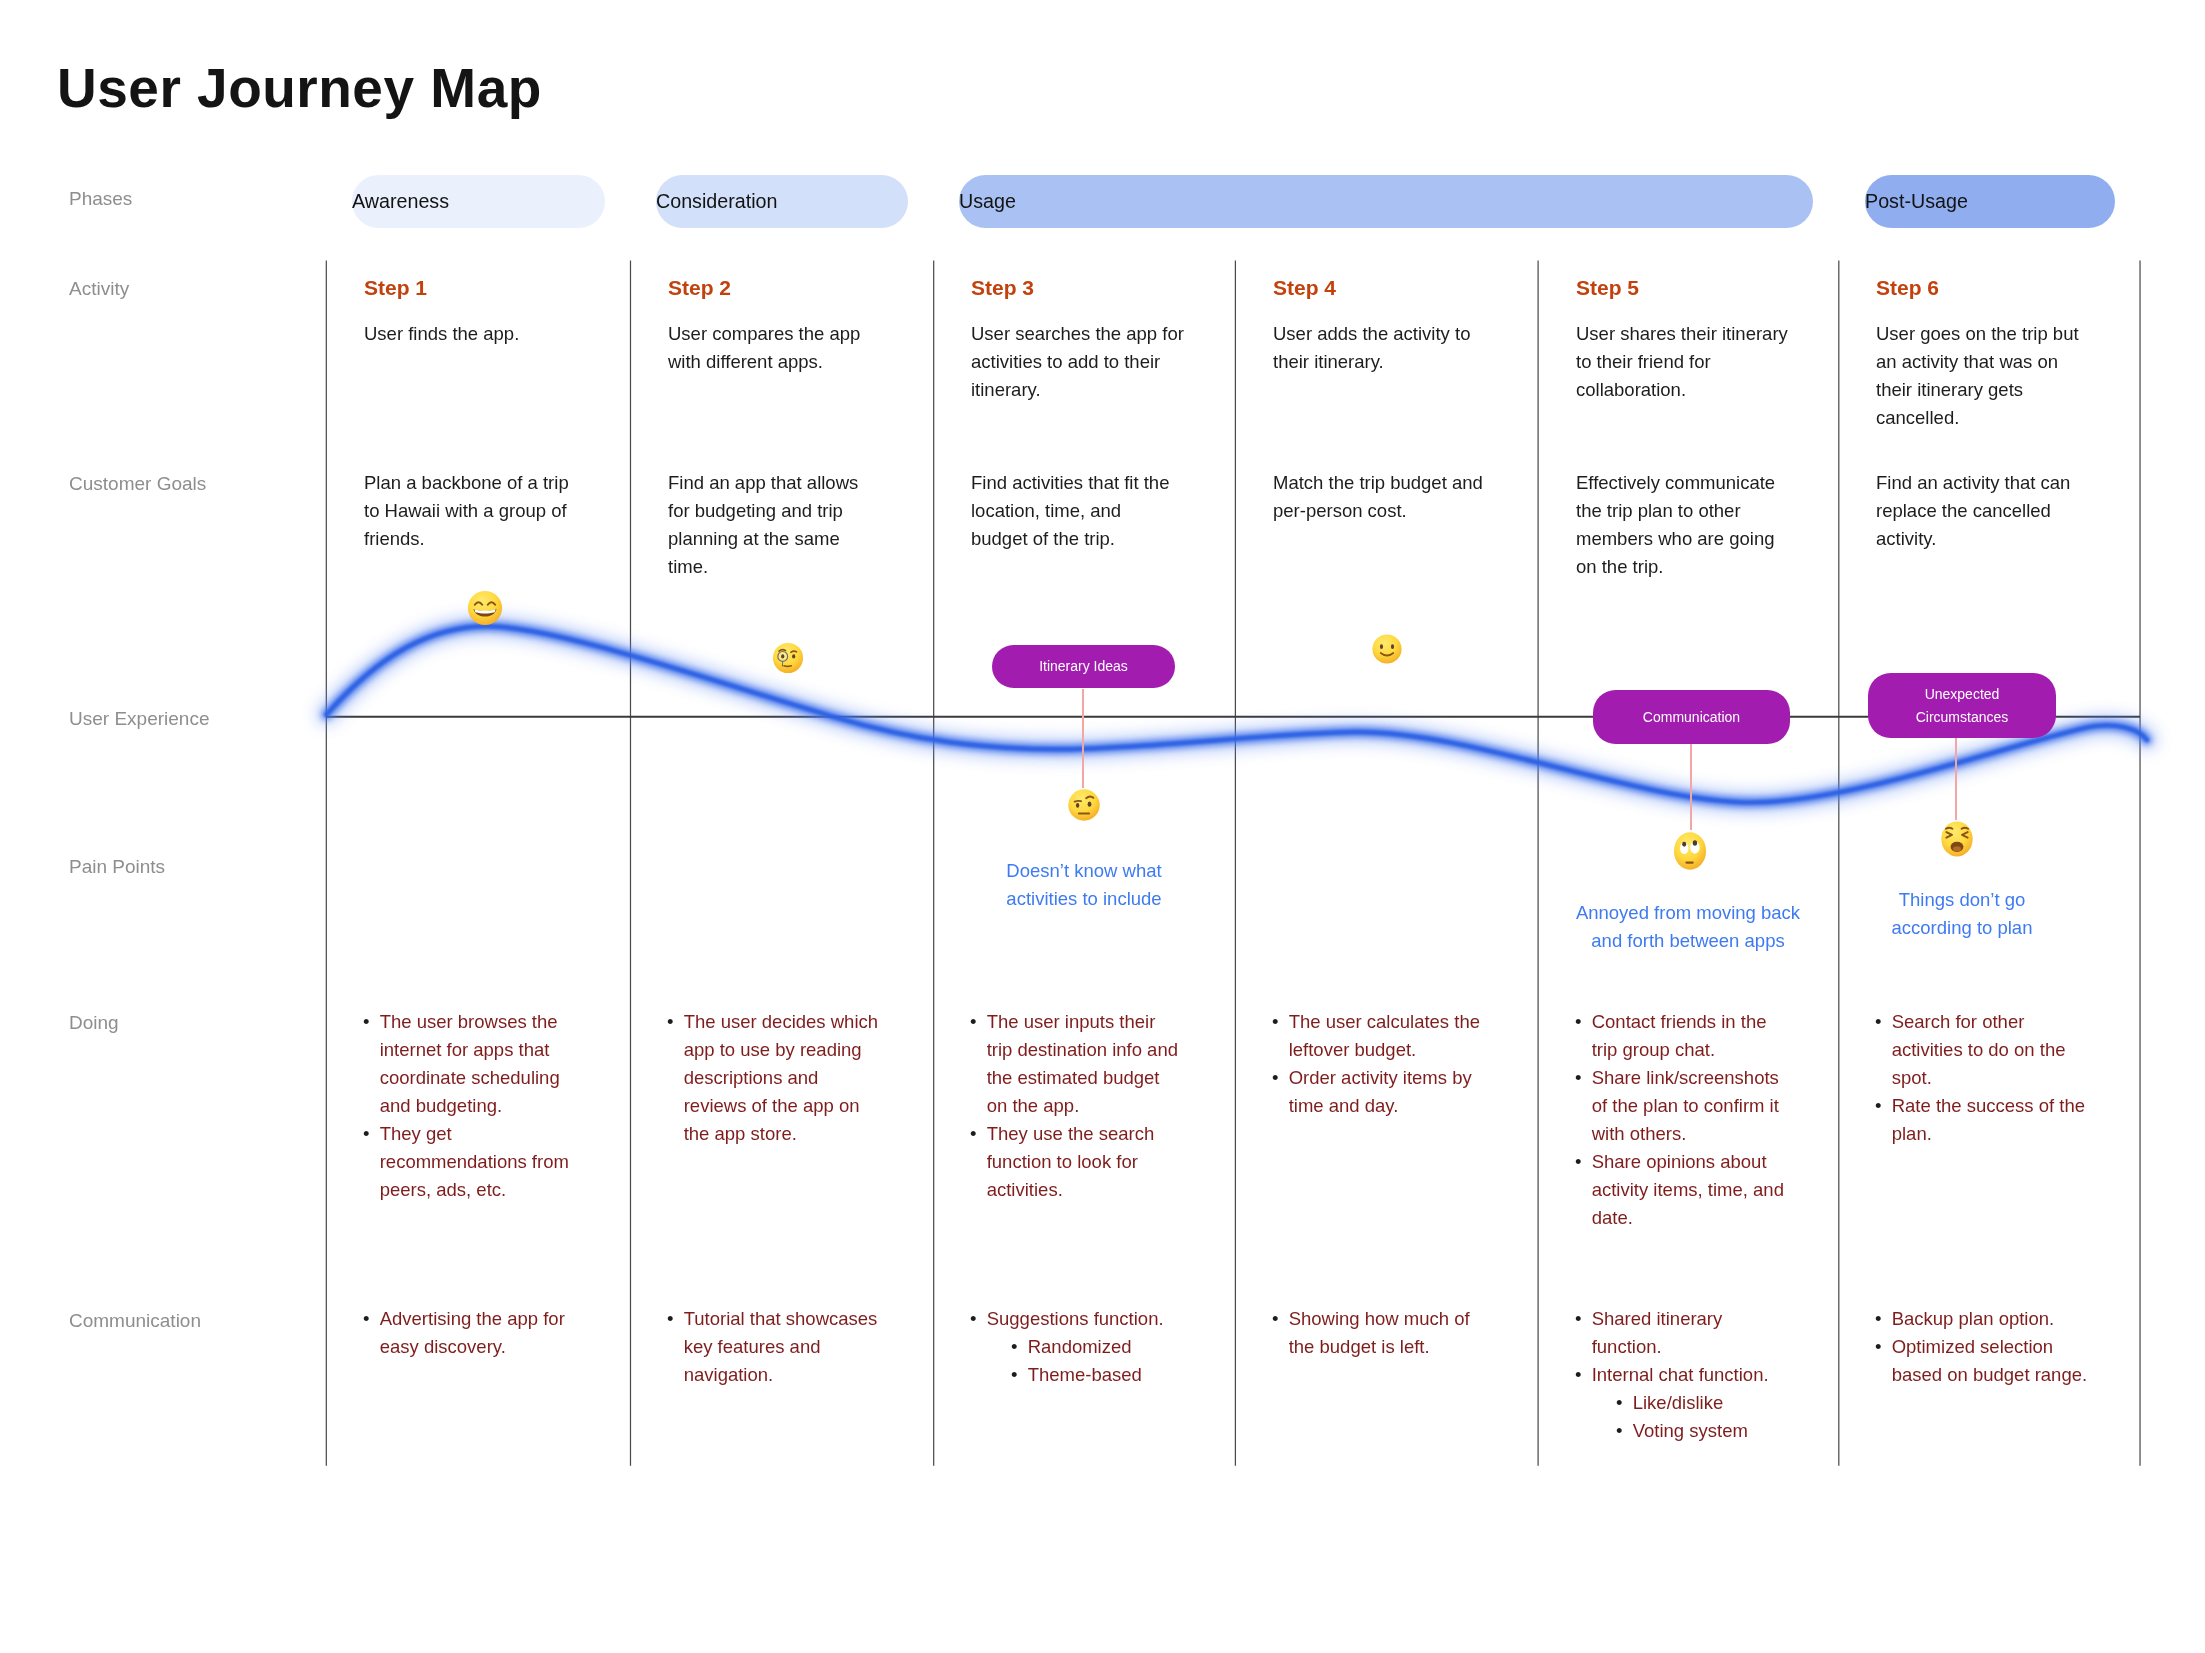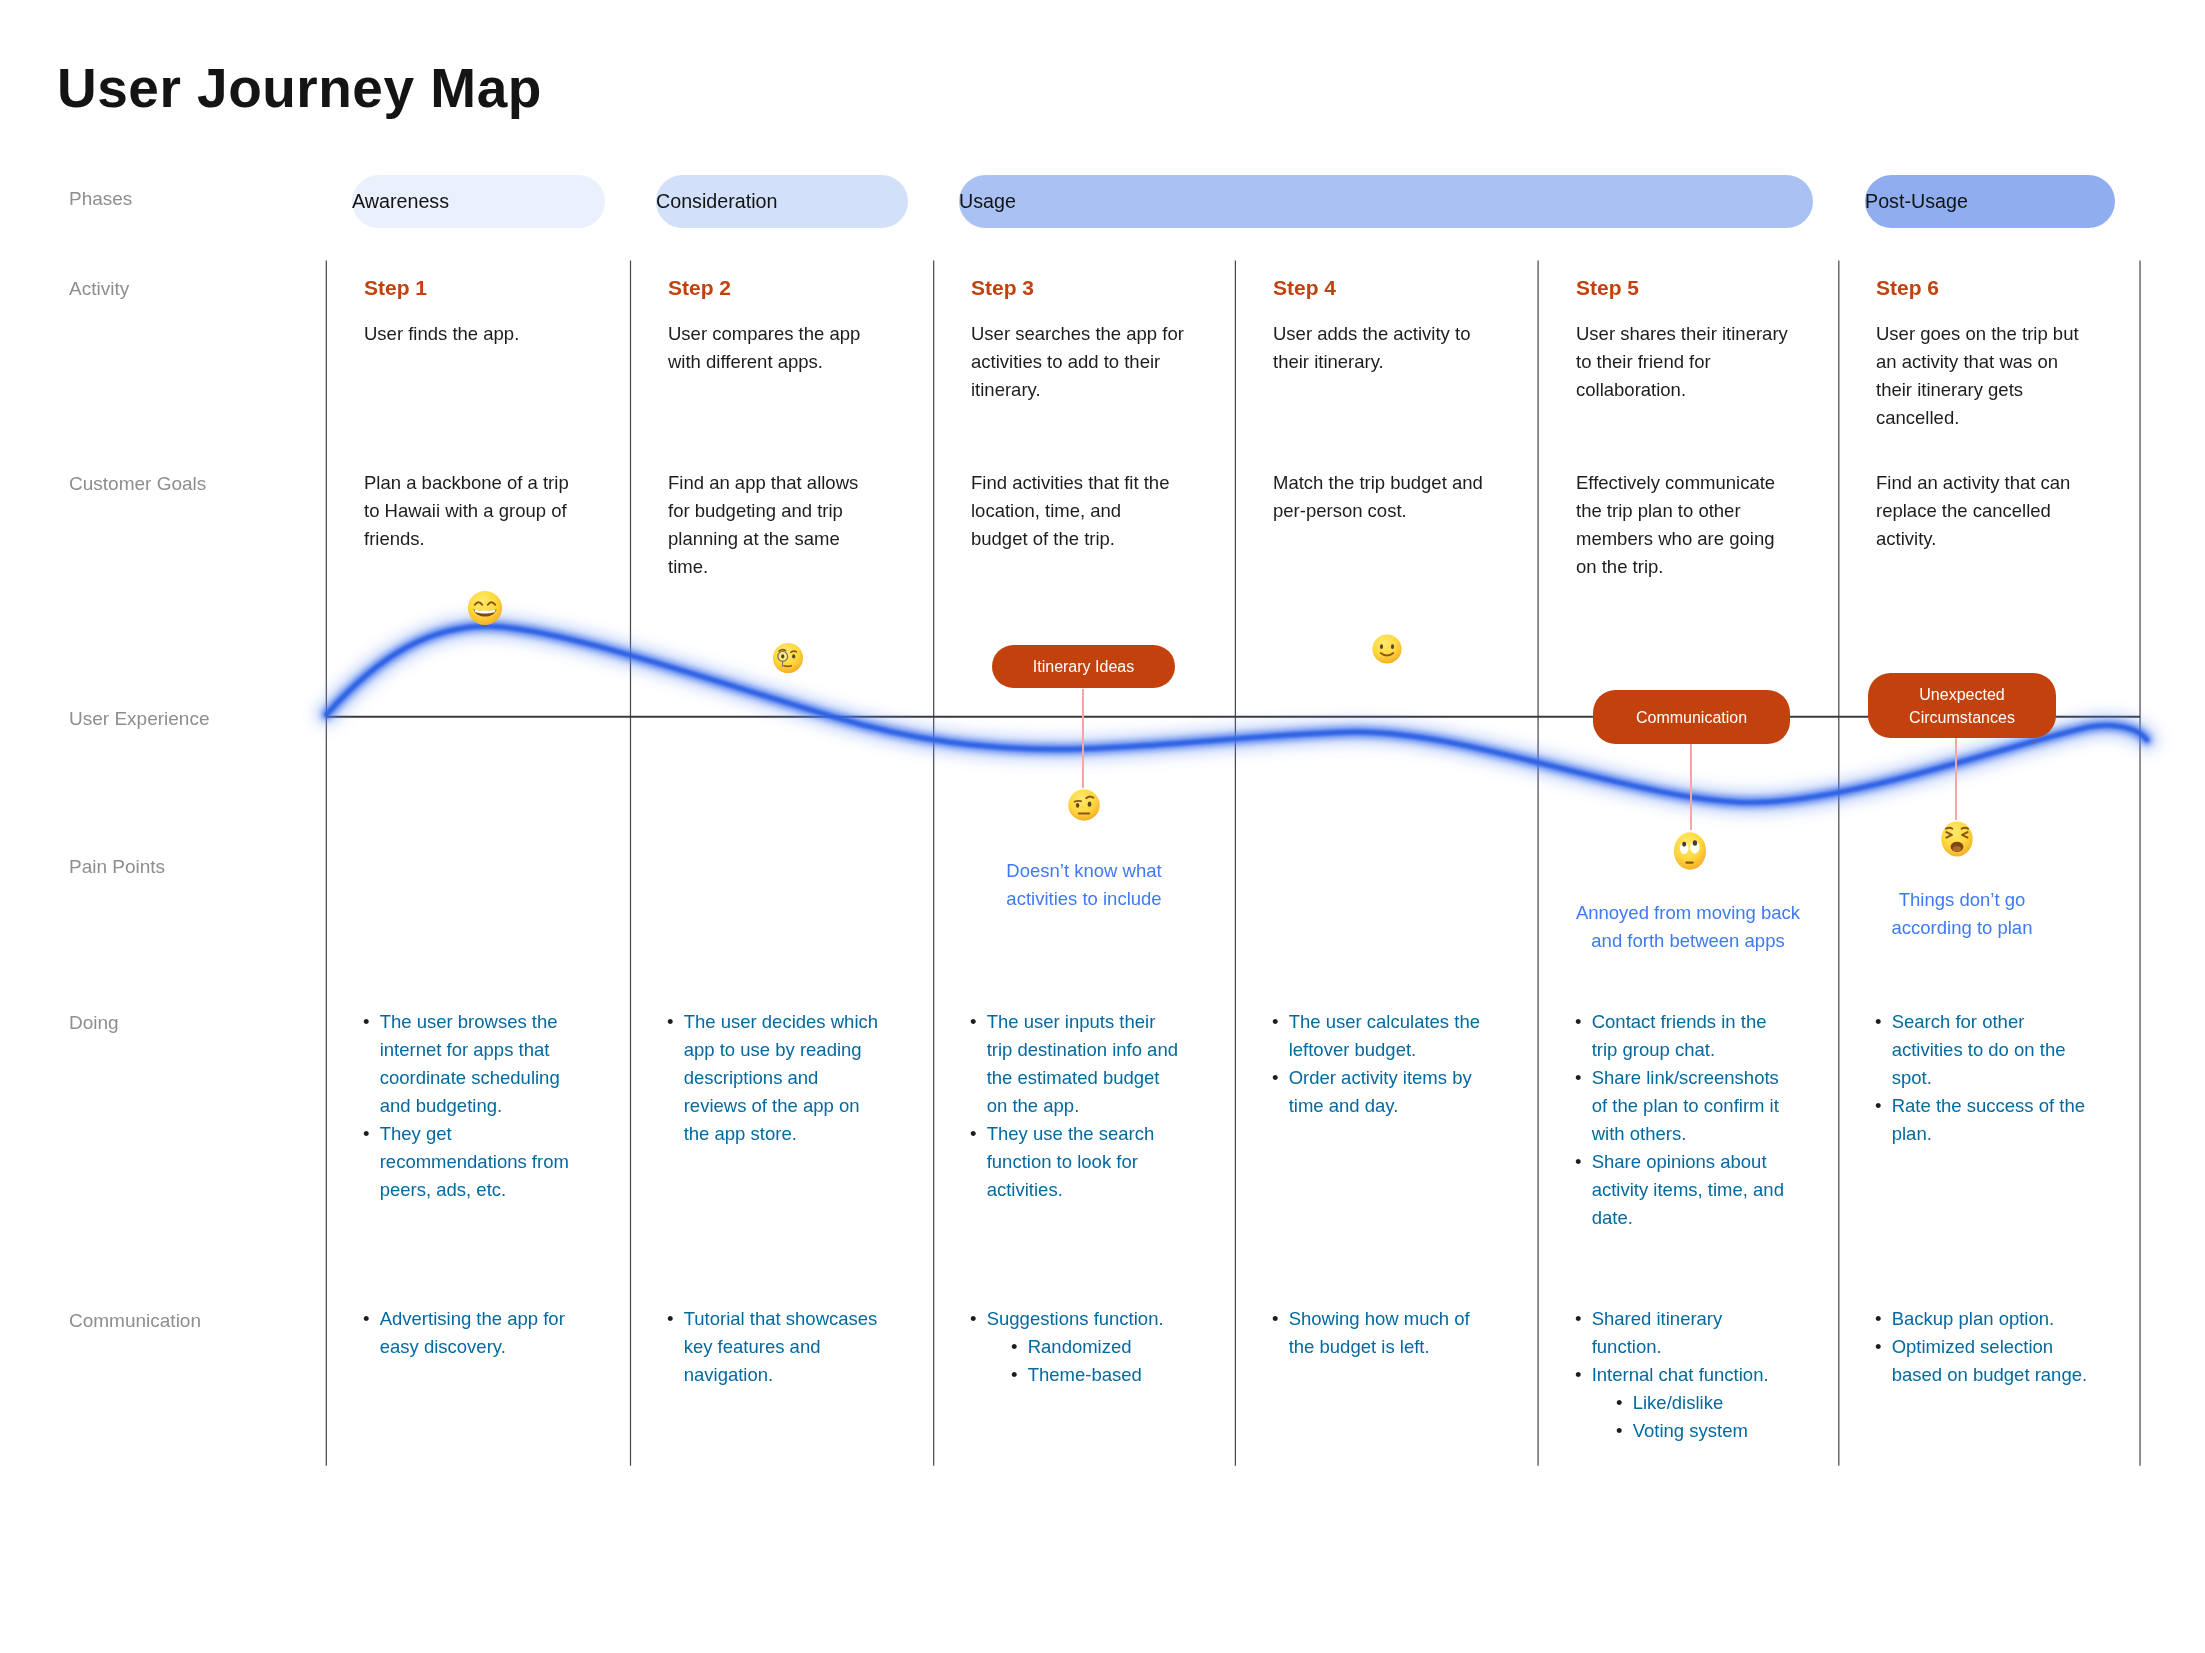--- a/index.html
+++ b/index.html
@@ -5,25 +5,25 @@
   html,body{margin:0;padding:0;background:#ffffff;}
   body{width:2205px;height:1654px;position:relative;overflow:hidden;
        font-family:"Liberation Sans",sans-serif;color:#1a1a1a;}
   .title{position:absolute;left:57px;top:18.7px;font-size:55px;font-weight:700;color:#141414;letter-spacing:0.5px;}
   .rowlabel{position:absolute;left:69px;font-size:19px;font-weight:500;color:#8E8E8E;white-space:nowrap;}
   .pill{position:absolute;top:175px;height:53px;border-radius:26.6px;display:flex;align-items:center;justify-content:flex-start;
         font-size:19.7px;font-weight:500;color:#131313;}
   .step-title{position:absolute;font-size:21px;font-weight:700;color:#c2410c;white-space:nowrap;}
   .txt{position:absolute;width:235px;font-size:18.5px;line-height:28px;color:#1d1d1d;white-space:pre-line;}
   .list{position:absolute;width:239px;}
-  .li{position:relative;padding-left:17.7px;font-size:18.5px;line-height:28px;color:#0369a1;white-space:pre-line;}
+  .li{position:relative;padding-left:17.7px;font-size:18.5px;line-height:28px;color:#7f1d1d;white-space:pre-line;}
   .li::before{content:"\2022";position:absolute;left:1px;top:0;color:#1d1d1d;}
   .li.sub{margin-left:41px;}
-  .badge{position:absolute;background:#c2410c;border-radius:22.6px;color:#ffffff;display:flex;align-items:center;justify-content:center;
-         text-align:center;font-size:16px;line-height:23px;white-space:pre-line;z-index:7;}
+  .badge{position:absolute;background:#a21caf;border-radius:22.6px;color:#ffffff;display:flex;align-items:center;justify-content:center;
+         text-align:center;font-size:14px;line-height:23px;white-space:pre-line;z-index:7;}
   .stem{position:absolute;width:2px;background:#F3A6A6;z-index:6;}
   .pain{position:absolute;font-size:18.5px;line-height:28px;color:#3E7AF2;text-align:center;white-space:pre-line;
         transform:translateX(-50%);z-index:7;}
   .emoji{position:absolute;transform:translate(-50%,-50%);z-index:8;line-height:0;}
   svg.overlay{position:absolute;left:0;top:0;z-index:1;}
 </style>
 </head>
 <body>
 
 <h1 class="title">User Journey Map</h1>

